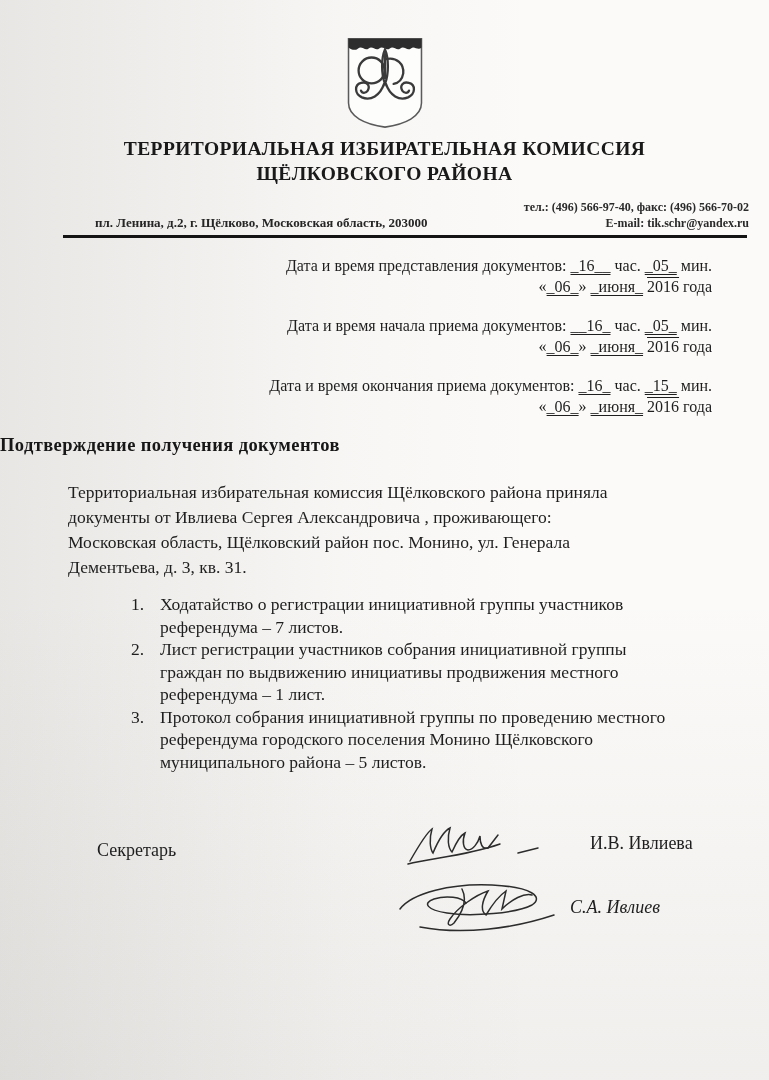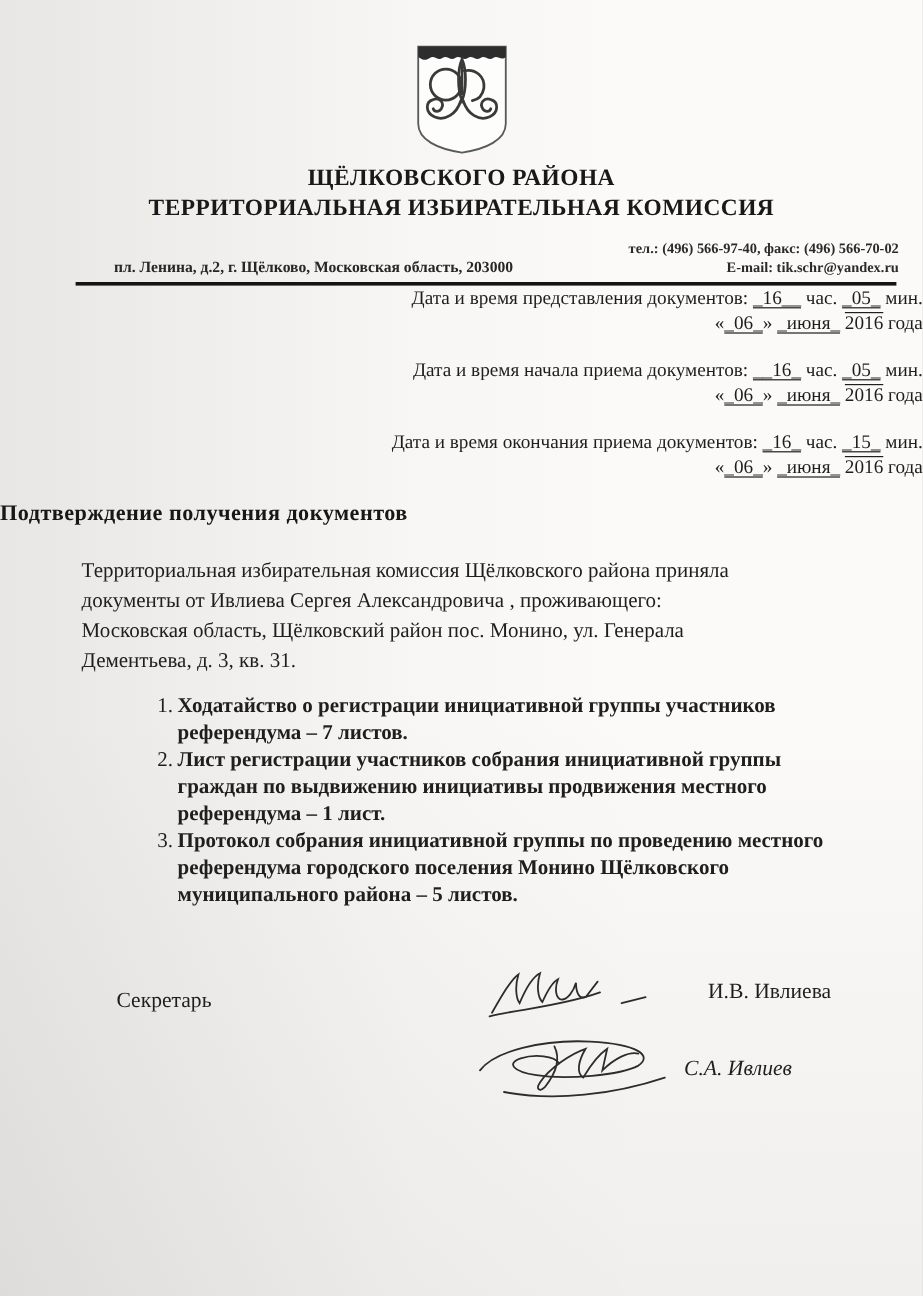--- a/index.html
+++ b/index.html
@@ -14,30 +14,30 @@
       #fbfaf8;
     font-family:"Liberation Serif","DejaVu Serif",serif;
     color:#1e1e1e;
   }
   .logo-wrap{padding-top:34px;text-align:center;}
   .org-title{margin-top:6px;text-align:center;font-weight:bold;font-size:19.5px;line-height:25px;letter-spacing:0.4px;color:#191919;}
   .masthead{display:flex;justify-content:space-between;align-items:flex-end;margin:13px 20px 0 95px;}
   .masthead-left{font-size:13px;font-weight:bold;color:#262626;}
   .masthead-right{text-align:right;font-size:12px;font-weight:bold;line-height:16px;color:#2a2a2a;}
   .rule{height:3px;background:#141414;margin:4px 22px 0 63px;}
-  .dates{text-align:right;font-size:16px;line-height:21px;}
+  .dates{margin-top:17px;text-align:right;padding-right:57px;font-size:16px;line-height:21px;}
   .date-block{margin-bottom:18px;}
   .fill{text-decoration:underline;text-underline-offset:3px;text-decoration-thickness:1px;}
   .year{text-decoration:overline;text-decoration-thickness:1px;text-align:center;}
   .doc-title{margin-top:12px;text-align:left;font-weight:bold;font-size:18.5px;letter-spacing:0.4px;color:#171717;}
   .paragraph{margin:24px 55px 0 68px;font-size:17.5px;line-height:25px;white-space:pre-line;}
   .doc-list{margin-top:13px;}
   .list-item{display:flex;margin-left:131px;margin-right:50px;font-size:17.5px;line-height:22.5px;}
   .list-num{flex:0 0 17px;}
-  .list-text{white-space:pre-line;margin-left:0;font-weight:bold;}
+  .list-text{white-space:pre-line;margin-left:12px;}
   .sign-area{position:relative;margin-top:44px;height:160px;font-size:18px;}
   .sign-role{position:absolute;left:97px;top:23px;}
   .sig1{position:absolute;left:406px;top:6px;}
   .sig1-name{position:absolute;left:590px;top:16px;}
   .sig2{position:absolute;left:392px;top:58px;}
   .sig2-name{position:absolute;left:570px;top:80px;font-style:italic;}
   svg{display:block;}
 </style>
 </head>
 <body>
@@ -53,22 +53,22 @@
         <path d="M47,26 C57,24 65,31 64,41 C63,47 59,51 54,52"></path>
         <path d="M45,16 C49,25 49,42 45,52 C41,42 41,25 45,16 Z"></path>
         <path d="M45,21 L45,46"></path>
         <path d="M44,52 C40,64 30,70 21,66 C13,62 13,53 20,51 C26,49 30,54 27,59 C25,62 21,62 20,59"></path>
         <path d="M46,52 C50,64 60,70 69,66 C77,62 77,53 70,51 C64,49 60,54 63,59 C65,62 69,62 70,59"></path>
       </g>
     </svg>
   </div>
 
   <div class="org-title">
+    <div>ТЕРРИТОРИАЛЬНАЯ ИЗБИРАТЕЛЬНАЯ КОМИССИЯ</div>
     <div>ЩЁЛКОВСКОГО РАЙОНА</div>
-    <div>ТЕРРИТОРИАЛЬНАЯ ИЗБИРАТЕЛЬНАЯ КОМИССИЯ</div>
   </div>
 
   <div class="masthead">
     <div class="masthead-left">пл. Ленина, д.2, г. Щёлково, Московская область, 203000</div>
     <div class="masthead-right">
       <div>тел.: (496) 566-97-40, факс: (496) 566-70-02</div>
       <div>E-mail: tik.schr@yandex.ru</div>
     </div>
   </div>
 

